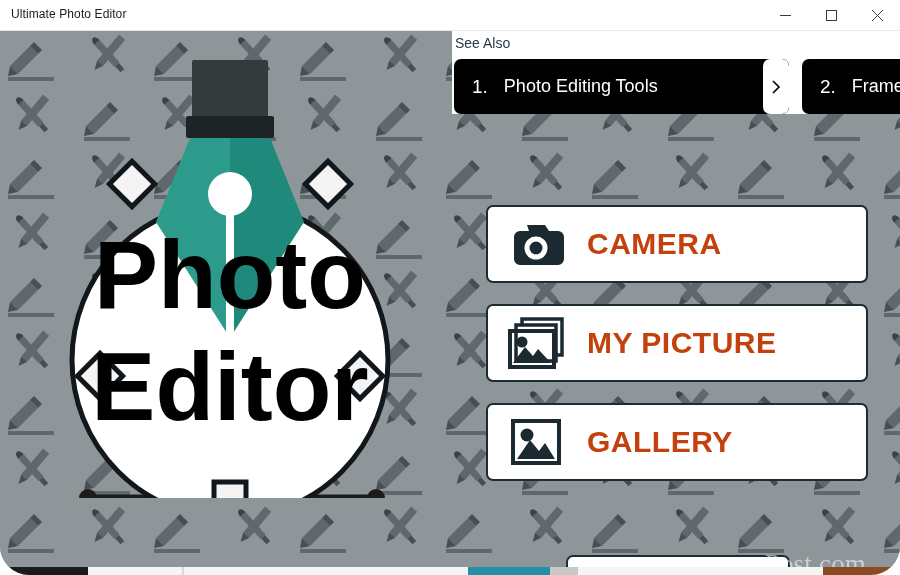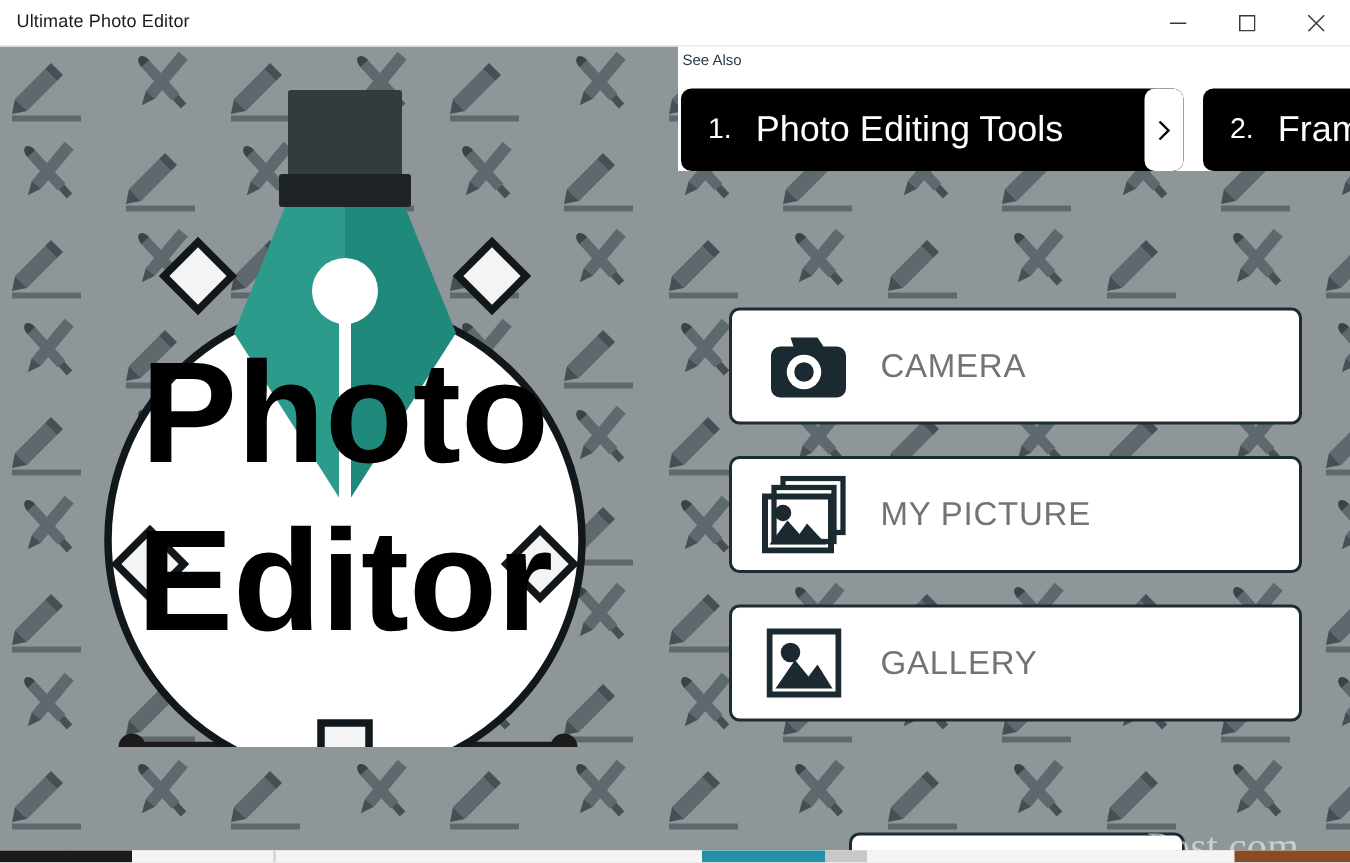--- a/index.html
+++ b/index.html
@@ -13,20 +13,21 @@
     overflow: hidden;
     font-family: "Liberation Sans", sans-serif;
     -webkit-font-smoothing: antialiased;
   }
   .window {
     position: relative;
     width: 900px;
     height: 575px;
     overflow: hidden;
     background: #ffffff;
+    border-radius: 29px;
   }
 
   
   .titlebar {
     position: absolute;
     left: 0; top: 0;
     width: 900px; height: 30px;
     background: #ffffff;
     border-bottom: 1px solid #e8e8e8;
     z-index: 40;
@@ -104,24 +105,24 @@
   .action-icon {
     width: 62px;
     margin-left: 17px;
     display: flex;
     align-items: center;
     justify-content: center;
     flex: none;
   }
   .action-label {
     margin-left: 20px;
-    font-size: 22px;
-    color: #737373;
+    font-size: 30px;
+    color: #c2410c;
     letter-spacing: 0.5px;
-    font-weight: 400;
+    font-weight: 700;
     white-space: nowrap;
   }
 
   .manage-btn {
     position: absolute;
     left: 566px;
     top: 525px;
     width: 224px;
     height: 44px;
     box-sizing: border-box;
@@ -156,21 +157,21 @@
     top: 30px;
     width: 448px;
     height: 84px;
     background: #ffffff;
     z-index: 30;
   }
   .see-also-title {
     position: absolute;
     left: 3px;
     top: 5px;
-    font-size: 10px;
+    font-size: 14px;
     color: #2b3a43;
     white-space: nowrap;
   }
   .see-also-cards {
     position: absolute;
     left: 2px;
     top: 29px;
     display: flex;
     gap: 13px;
   }
@@ -188,21 +189,21 @@
   }
   .sa-card.first { width: 335px; }
   .sa-card.second { width: 180px; }
   .sa-num {
     font-size: 19px;
     color: #ffffff;
     white-space: nowrap;
   }
   .sa-text {
     margin-left: 16px;
-    font-size: 24px;
+    font-size: 18px;
     color: #ffffff;
     white-space: nowrap;
   }
   .sa-chevron {
     position: absolute;
     right: 0; top: 0;
     width: 26px;
     height: 55px;
     background: #ffffff;
     border-radius: 7px 7px 7px 7px;

